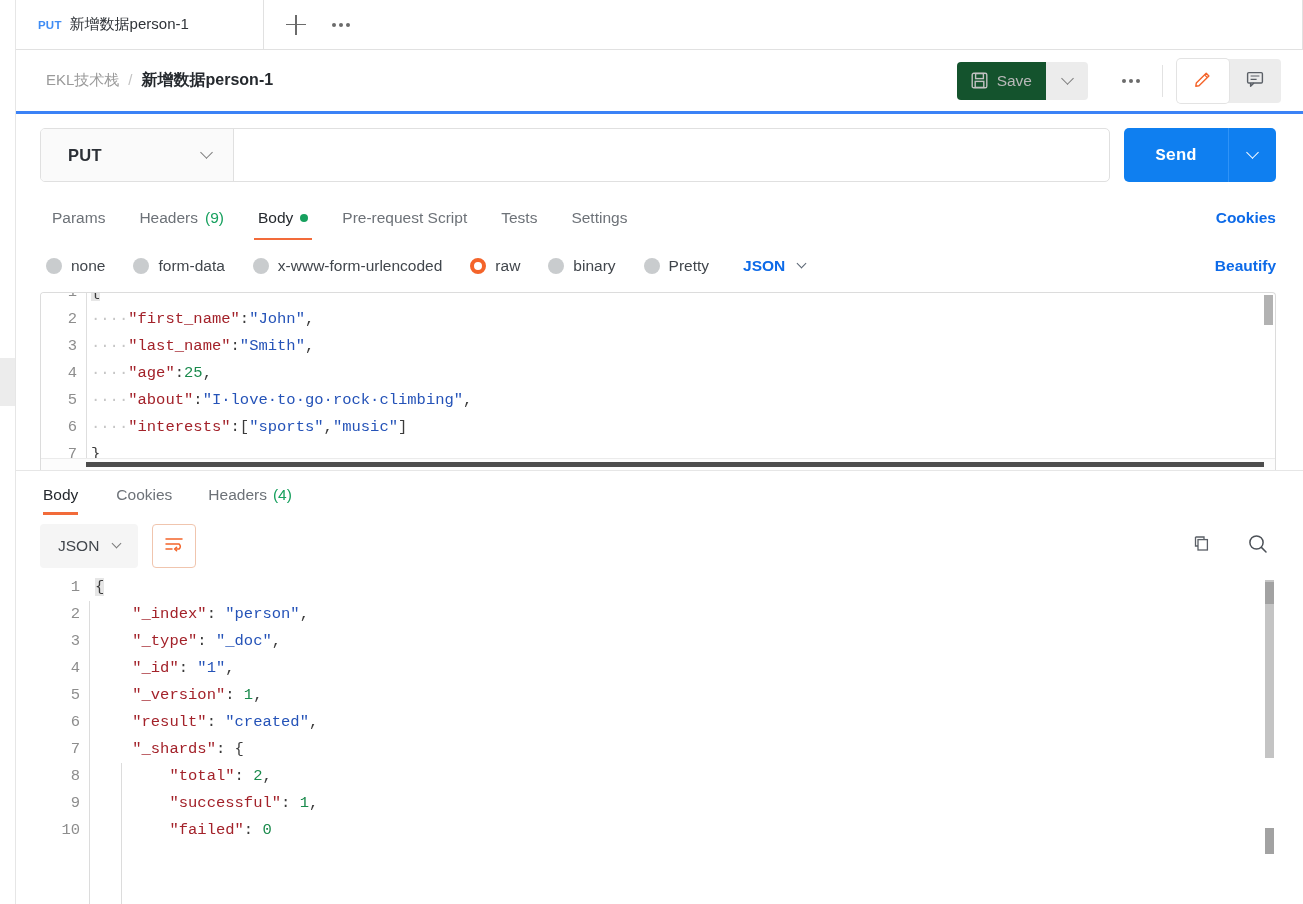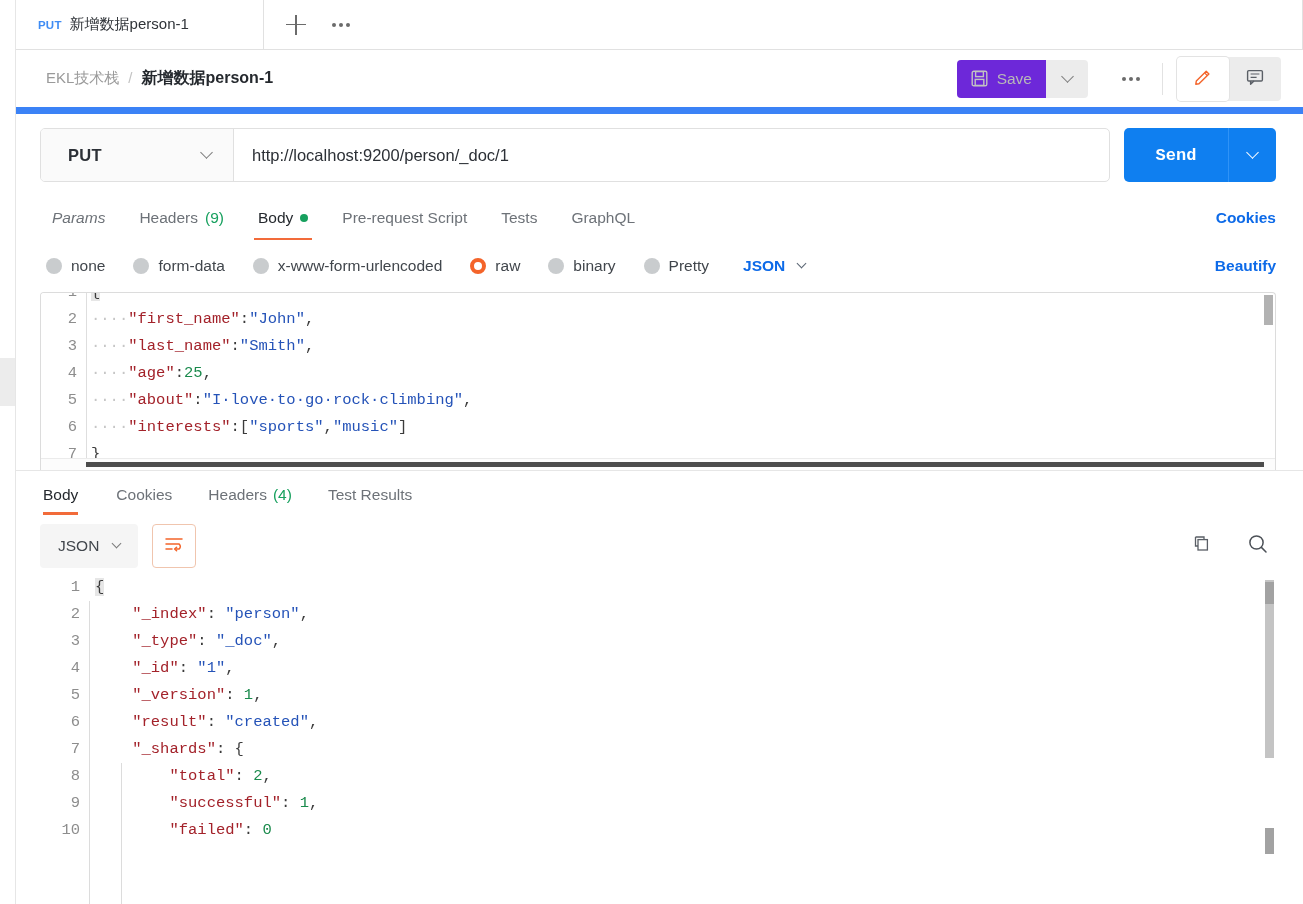--- a/index.html
+++ b/index.html
@@ -82,34 +82,34 @@
   }
   .chev.white { border-color: #ffffff; }
   .chev.blue { border-color: #5a6573; }
   .chev.sm { width: 7px; height: 7px; }
 
   
   .crumbrow {
     height: 64px; flex: 0 0 64px;
     display: flex; align-items: center;
     padding: 0 22px 0 30px;
-    border-bottom: 7px solid #3b82f6;
+    border-bottom: 3px solid #3b82f6;
     background: #ffffff;
   }
   .crumb-wrap { display: flex; align-items: baseline; gap: 9px; flex: 1 1 auto; }
   .crumb-parent { font-size: 15px; color: #9a9a9a; cursor: pointer; }
   .crumb-sep { font-size: 15px; color: #c3c3c3; }
   .crumb-current { font-size: 16px; font-weight: 700; color: #25292e; }
 
   .crumb-actions { display: flex; align-items: center; gap: 0; }
   .save-group { display: flex; align-items: stretch; margin-right: 14px; }
   .btn-save {
     display: flex; align-items: center; gap: 9px;
     height: 38px; padding: 0 14px;
-    background: #6d28d9; border: none; border-radius: 4px 0 0 4px;
+    background: #14532d; border: none; border-radius: 4px 0 0 4px;
     color: #b8b8b8; font-size: 15.5px; font-family: inherit;
     cursor: default;
   }
   .save-caret {
     width: 42px; height: 38px; background: #ececec; border-radius: 0 4px 4px 0;
     display: flex; align-items: center; justify-content: center; cursor: pointer;
   }
   .icon-floppy { width: 17px; height: 17px; position: relative; }
   .icon-floppy svg { display: block; }
   .more-btn { padding: 0 18px 0 20px; display: flex; align-items: center; cursor: pointer; }
@@ -163,21 +163,21 @@
     height: 44px; flex: 0 0 44px;
     display: flex; align-items: flex-end; padding: 0 27px 0 27px;
     position: relative;
   }
   .rt-list { display: flex; align-items: flex-end; gap: 0; flex: 1 1 auto; height: 44px; }
   .rt {
     position: relative; height: 44px;
     display: flex; align-items: center; gap: 7px;
     padding: 0 17px; font-size: 15.5px; color: #6d7278; cursor: pointer;
   }
-  .rt:first-child { padding-left: 9px; font-style: italic; }
+  .rt:first-child { padding-left: 9px; }
   .rt.active { color: #25292e; font-weight: 400; }
   .rt.active:after {
     content: ""; position: absolute; left: 13px; right: 13px; bottom: 0;
     height: 2.5px; background: #f26b3a;
   }
   .rt .count { color: #17a05e; }
   .rt .greendot { width: 8px; height: 8px; border-radius: 50%; background: #17a05e; display: inline-block; }
   .cookies-link { font-size: 15.5px; color: #0d6ae8; font-weight: 700; cursor: pointer; align-self: center; }
 
   
@@ -370,21 +370,20 @@
         </div>
       </div>
     </div>
 
     <div class="urlrow">
       <div class="url-field">
         <div class="method-box">
           <span class="method-text">PUT</span>
           <span class="chev"></span>
         </div>
-        <input class="url-input" type="text" value="http://localhost:9200/person/_doc/1" placeholder="Enter request URL" style="">
       </div>
       <div class="send-group">
         <button class="btn-send">Send</button>
         <div class="send-caret">
           <span class="chev white"></span>
         </div>
       </div>
     </div>
 
     <div class="reqtabs">
@@ -400,21 +399,21 @@
           <span>Body</span>
           <span class="greendot"></span>
         </div>
         <div class="rt">
           <span>Pre-request Script</span>
         </div>
         <div class="rt">
           <span>Tests</span>
         </div>
         <div class="rt">
-          <span>GraphQL</span>
+          <span>Settings</span>
         </div>
       </div>
       <span class="cookies-link">Cookies</span>
     </div>
 
     <div class="bodytypes">
       <label class="radio-opt">
         <span class="radio-dot"></span>
         <span>none</span>
       </label>
@@ -477,23 +476,20 @@
         <div class="rs active">
           <span>Body</span>
         </div>
         <div class="rs">
           <span>Cookies</span>
         </div>
         <div class="rs">
           <span>Headers</span>
           <span class="count" style="margin-left:6px">(4)</span>
         </div>
-        <div class="rs">
-          <span>Test Results</span>
-        </div>
       </div>
     </div>
 
     <div class="resptool">
       <div class="fmt-select">
         <span class="fmt-label">JSON</span>
         <span class="chev sm"></span>
       </div>
       <div class="wrap-btn">
         <span>

